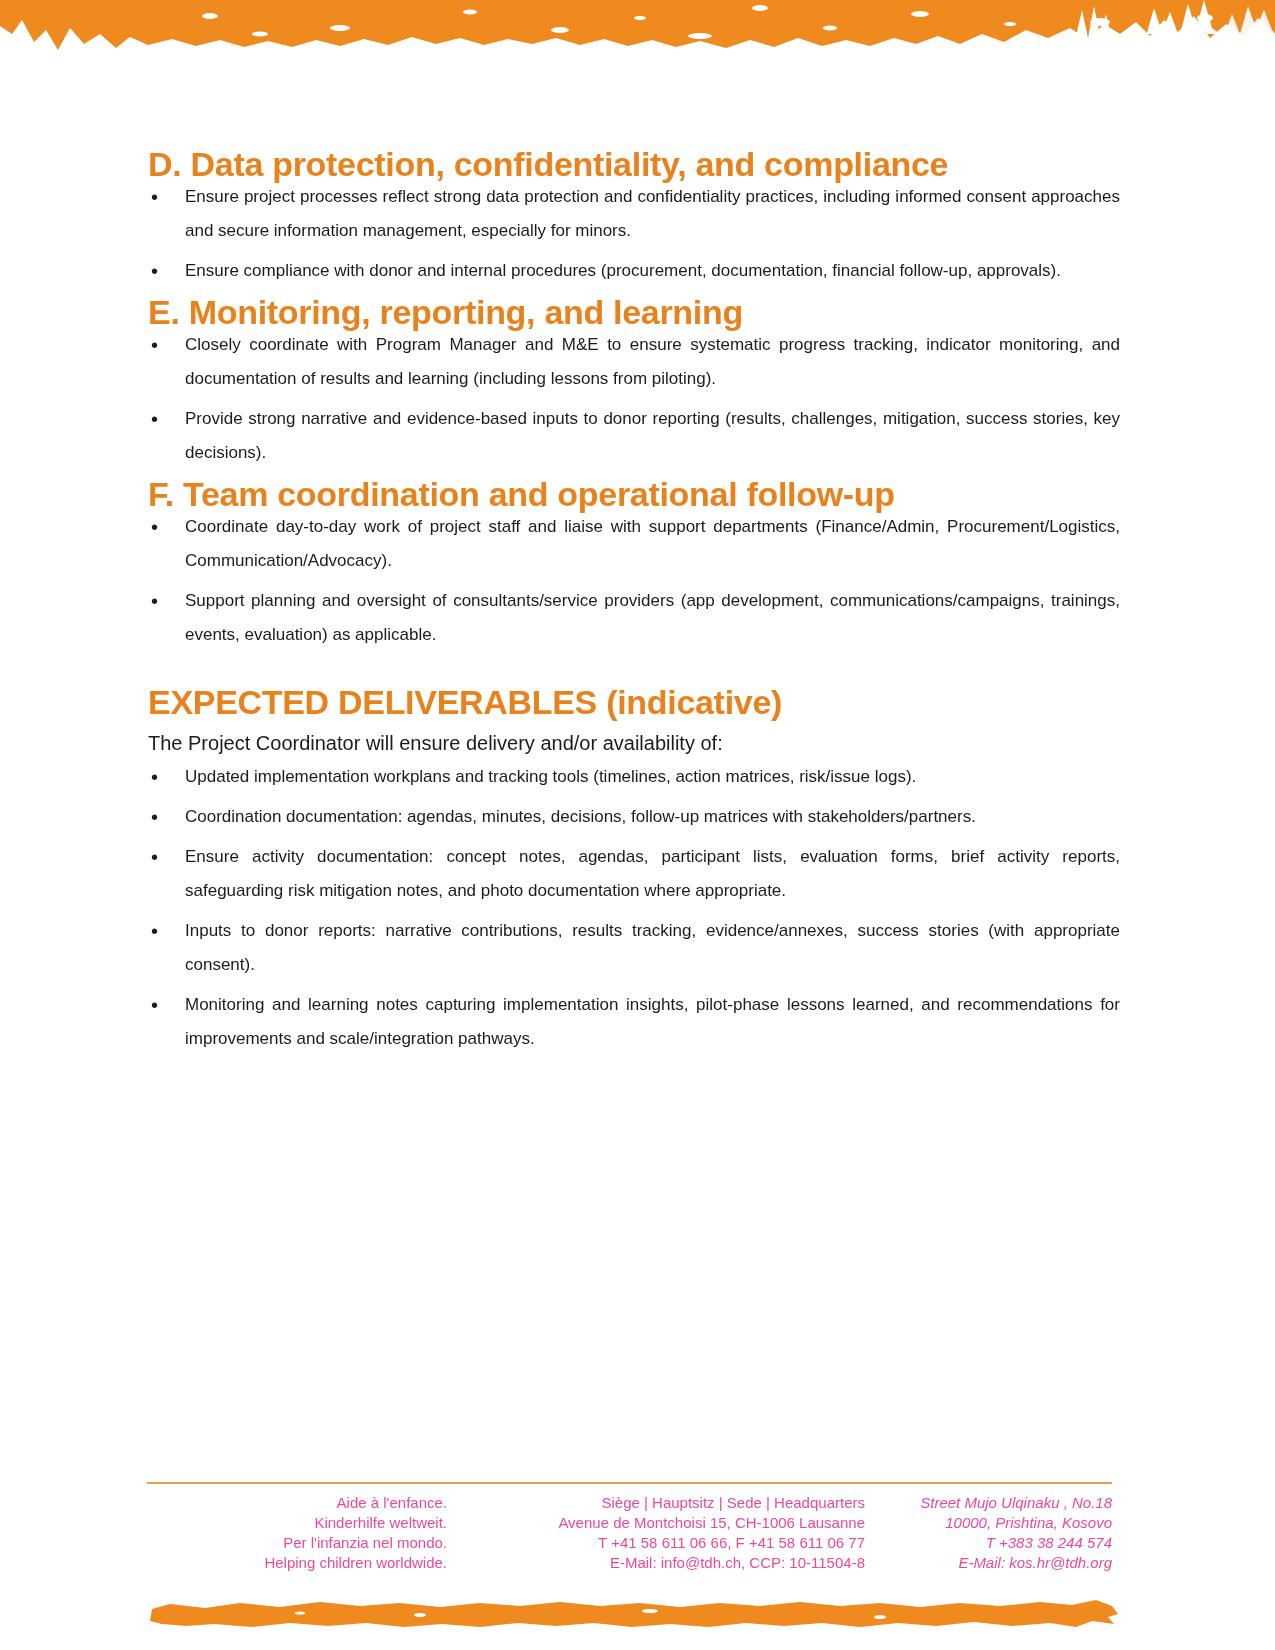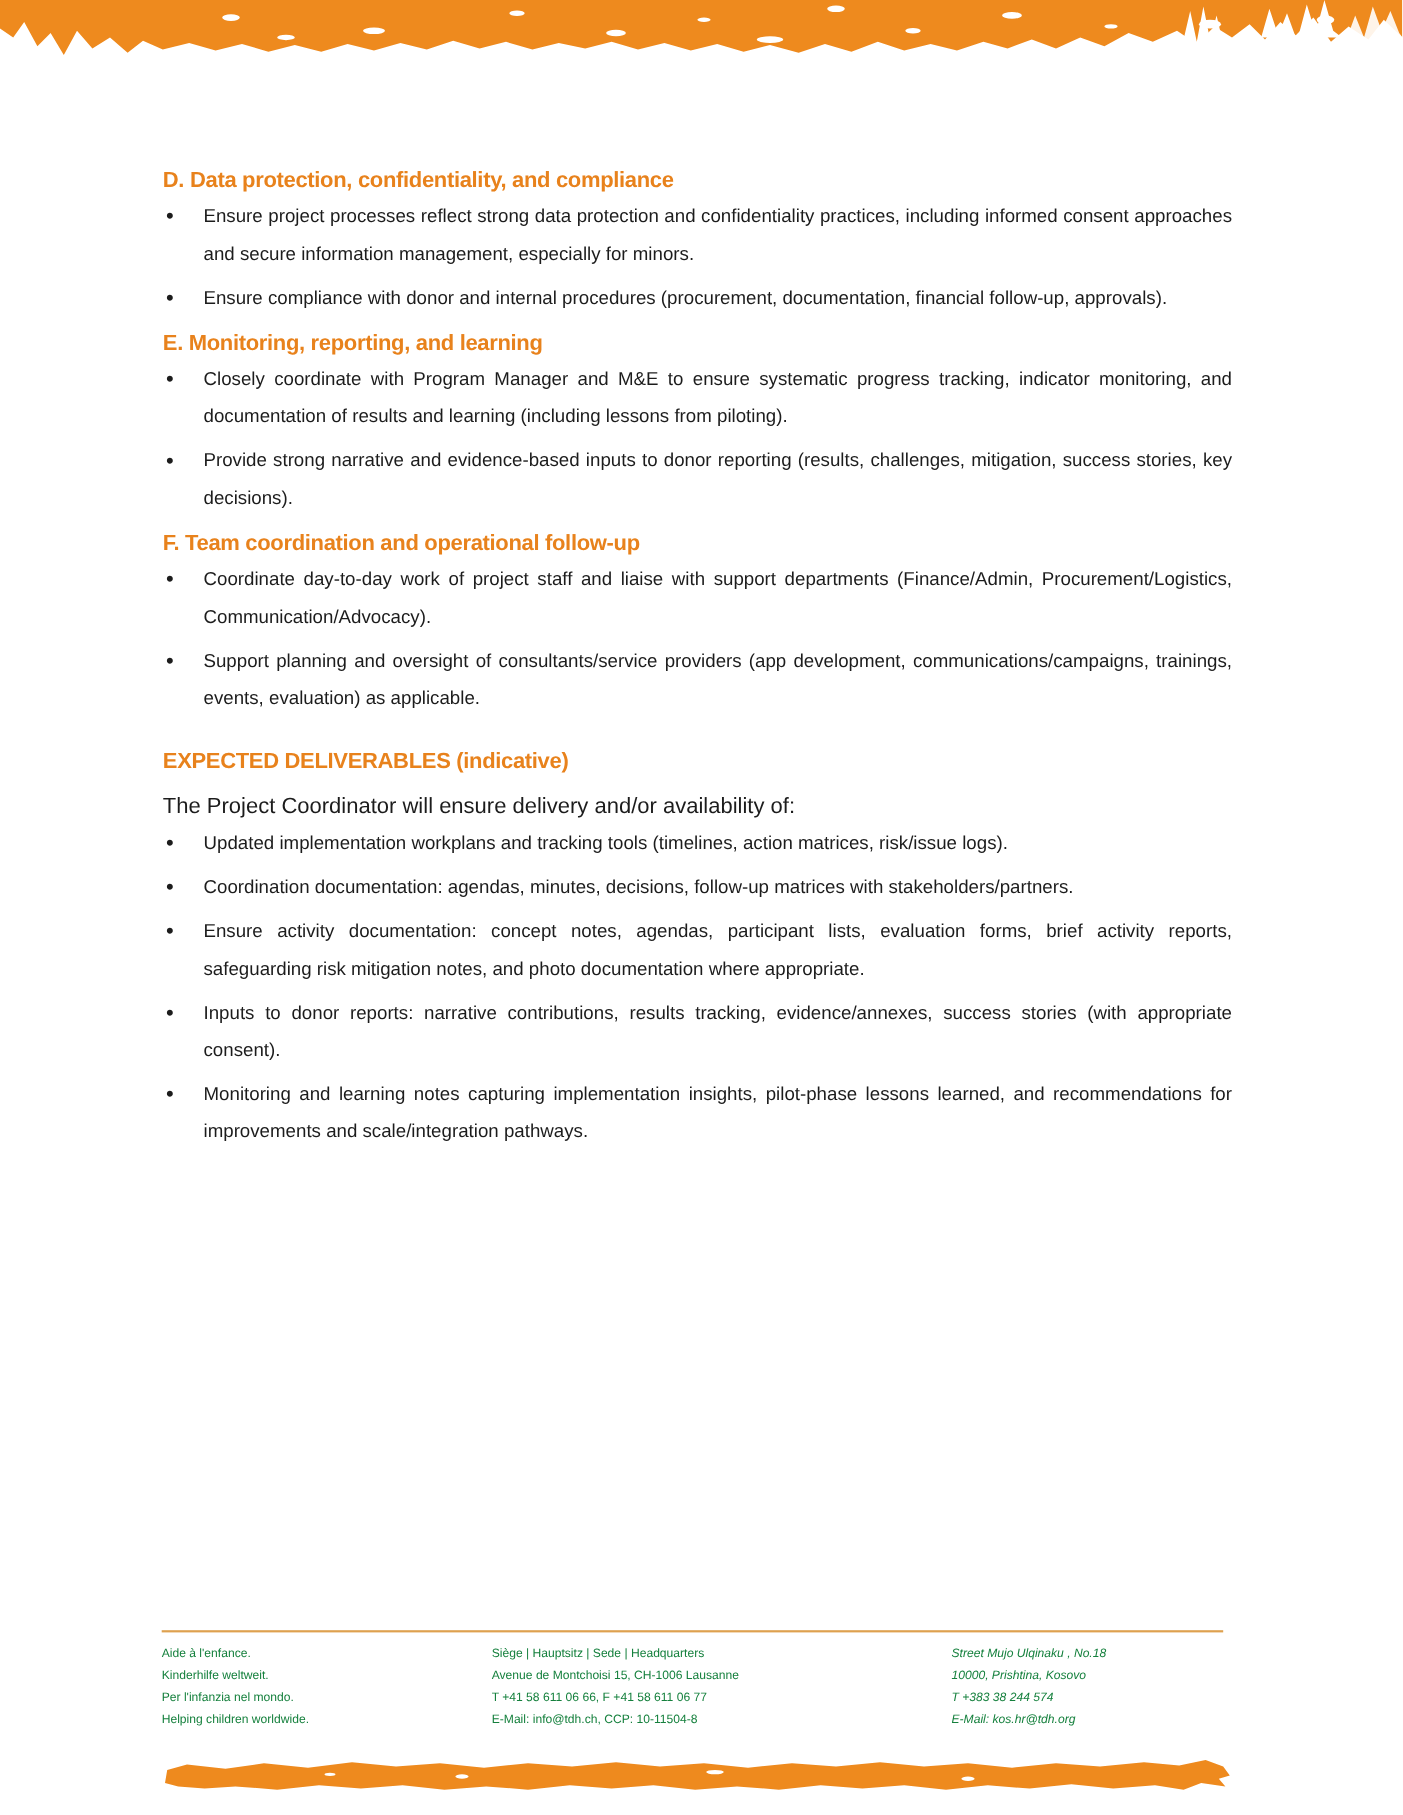--- a/index.html
+++ b/index.html
@@ -25,30 +25,30 @@
     display: block;
   }
   .content {
     position: absolute;
     top: 50px;
     left: 148px;
     width: 972px;
   }
   h2 {
     margin: 0;
-    font-size: 20px;
+    font-size: 34px;
     line-height: 32px;
     font-weight: bold;
     letter-spacing: -0.3px;
     color: #E8821C;
   }
   .h-d { margin-top: 98px; }
   .h-e { margin-top: 8px; }
   .h-f { margin-top: 8px; }
-  .h-deliv { margin-top: 24px; }
+  .h-deliv { margin-top: 34px; }
   ul.bullets {
     list-style: none;
     margin: 0;
     padding: 0;
     font-size: 17px;
     line-height: 34px;
   }
   .ul-d { margin-top: 42px; }
   .ul-e { margin-top: 40px; }
   .ul-f { margin-top: 40px; }
@@ -80,23 +80,24 @@
     left: 147px;
     width: 965px;
   }
   .footer-divider {
     border-top: 2px solid #DEA14F;
     height: 0;
   }
   .footer-cols {
     display: flex;
     margin-top: 9px;
-    font-size: 11px;
+    font-size: 15px;
     line-height: 20px;
-    color: #15803d;
+    color: #ec4899;
+    text-align: right;
   }
   .fcol-1 { width: 300px; flex: 0 0 300px; }
   .fcol-2 { width: 418px; flex: 0 0 418px; }
   .fcol-3 { flex: 1 1 auto; font-style: italic; }
 </style>
 </head>
 <body>
 
 <div class="page">
 

